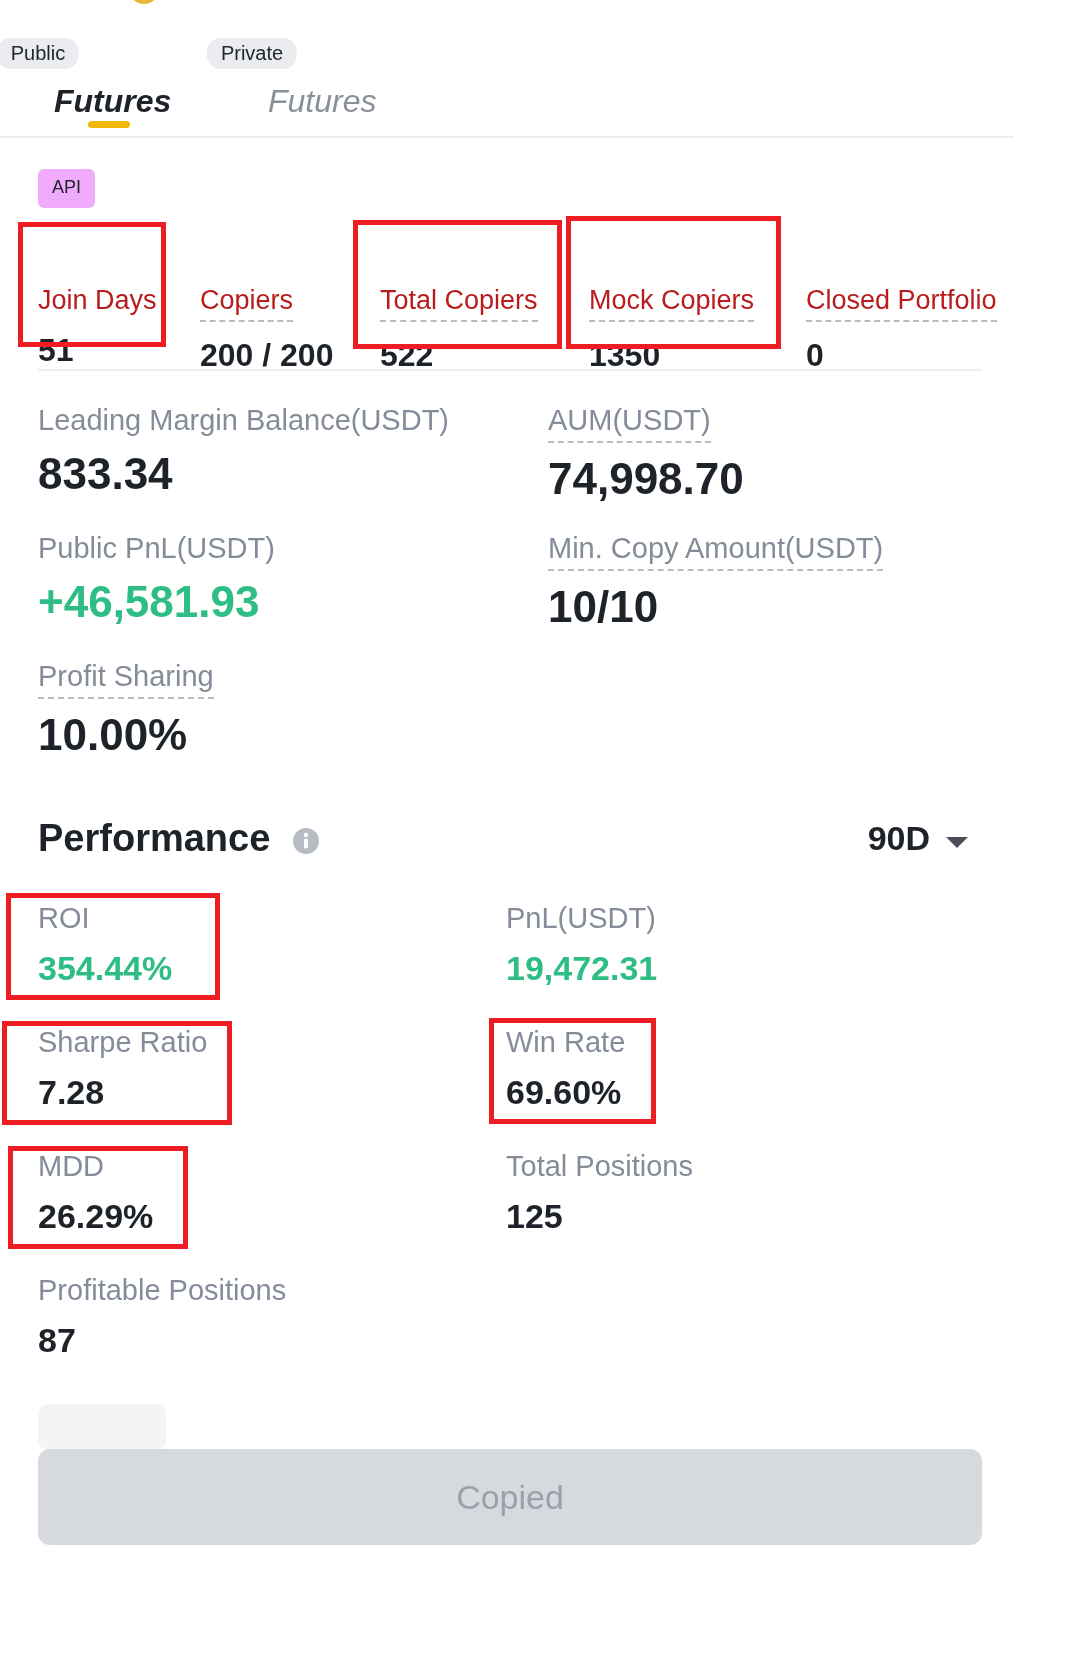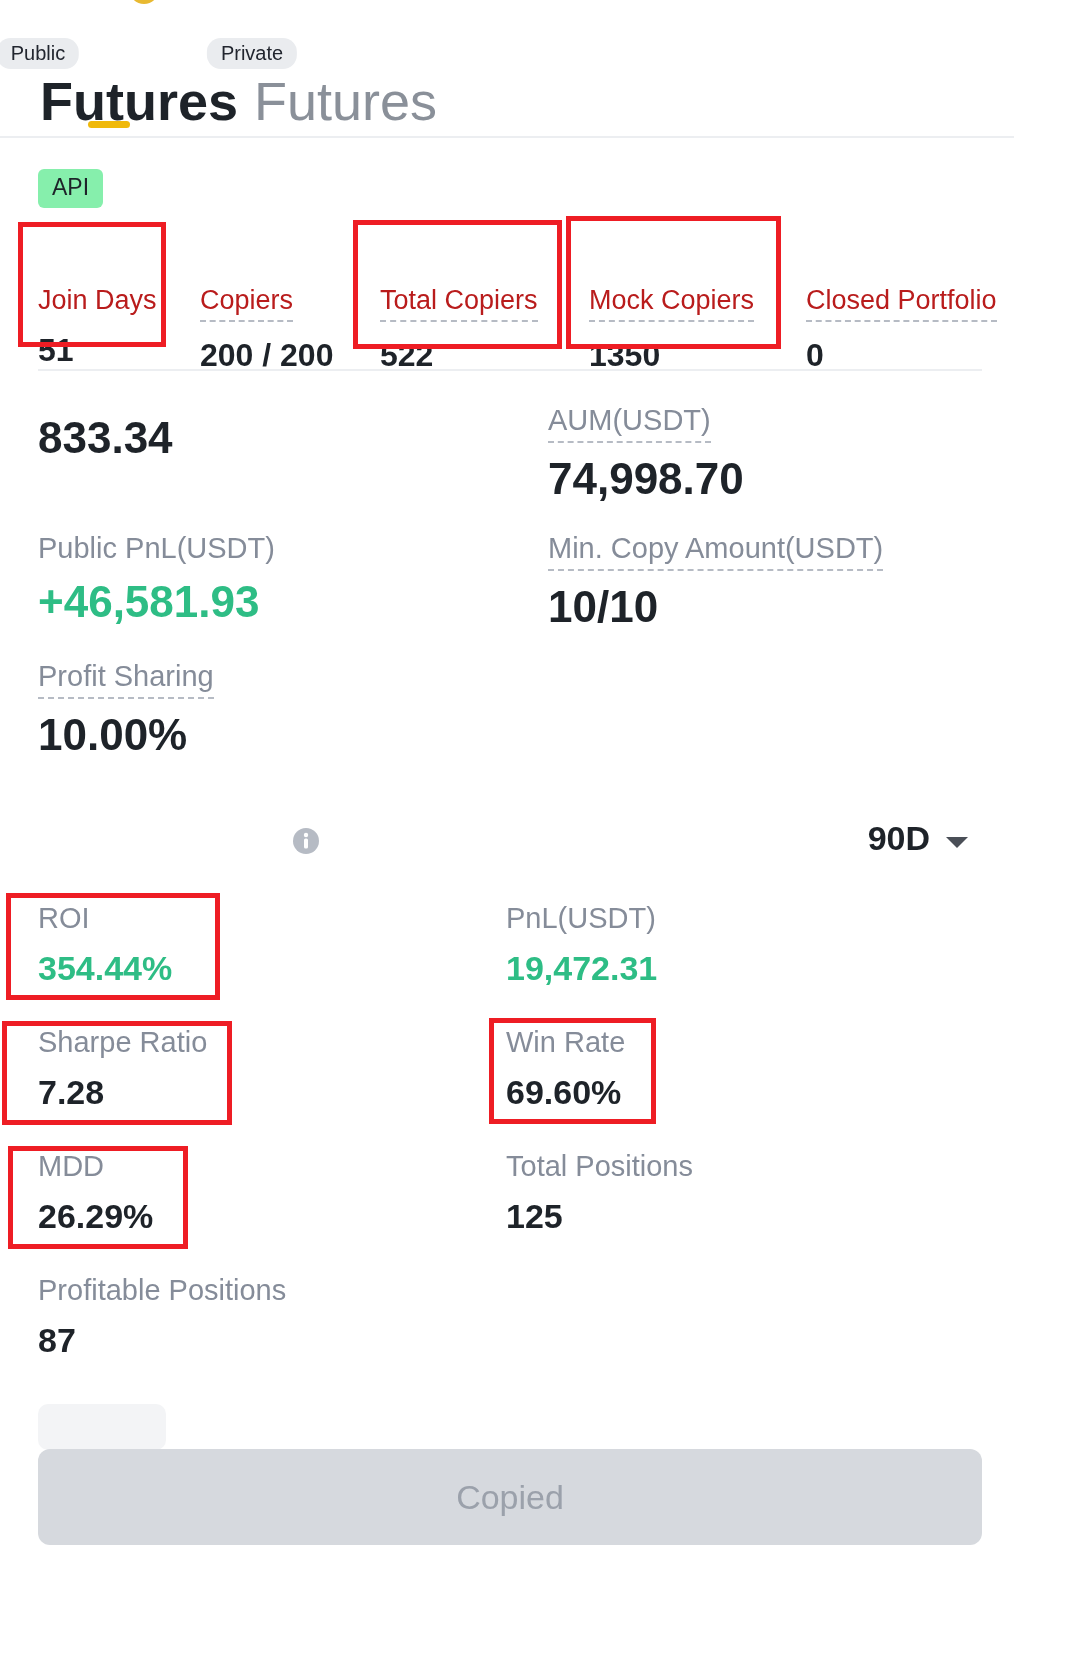--- a/index.html
+++ b/index.html
@@ -53,24 +53,25 @@
     color: #22262f;
     border-radius: 14px;
     padding: 4px 14px 5px 14px;
     font-size: 20px;
     line-height: 22px;
     white-space: nowrap;
   }
   .tab-label {
     position: absolute;
     top: 50px;
-    left: 2px;
-    font-size: 54px;
+    left: 16px;
+    font-size: 32px;
     line-height: 50px;
     white-space: nowrap;
+    font-style: italic;
   }
   .tab-public .tab-label  { color: #1e2329; font-weight: 700; }
   .tab-private .tab-label { color: #8a9099; font-weight: 400; }
 
   .tab-underline {
     position: absolute;
     left: 88px;
     top: 121px;
     width: 42px;
     height: 7px;
@@ -84,25 +85,25 @@
     width: 1014px;
     height: 2px;
     background: #eceef1;
   }
 
   
   .api-chip {
     position: absolute;
     left: 38px;
     top: 169px;
-    background: #86efac;
+    background: #f0abfc;
     color: #1e2329;
     border-radius: 6px;
     padding: 5px 14px 7px 14px;
-    font-size: 23px;
+    font-size: 18px;
     line-height: 27px;
   }
 
   
   .stat-strip {
     position: absolute;
     left: 0;
     top: 238px;
     width: 1014px;
     height: 100px;
@@ -329,20 +330,21 @@
       <span class="stat-label dotted">Closed Portfolio</span>
       <div class="stat-value">0</div>
     </div>
   </div>
   <div class="strip-divider"></div>
 
   <div class="info-grid">
 
     <div class="info-row">
       <div class="info-cell col1">
+        <span class="info-label">Leading Margin Balance(USDT)</span>
         <div class="info-value">833.34</div>
       </div>
       <div class="info-cell col2">
         <span class="info-label dotted">AUM(USDT)</span>
         <div class="info-value">74,998.70</div>
       </div>
     </div>
 
     <div class="info-row">
       <div class="info-cell col1">
@@ -358,20 +360,21 @@
     <div class="info-row">
       <div class="info-cell col1">
         <span class="info-label dotted">Profit Sharing</span>
         <div class="info-value">10.00%</div>
       </div>
     </div>
 
   </div>
 
   <div class="perf-header">
+    <div class="perf-title">Performance</div>
     <span class="info-icon">
       <svg width="28" height="28" viewBox="0 0 28 28">
         <circle cx="14" cy="14" r="13" fill="#b6bbc4"></circle>
         <circle cx="14" cy="8" r="2.2" fill="#ffffff"></circle>
         <rect x="12" y="11.5" width="4" height="10" rx="1.6" fill="#ffffff"></rect>
       </svg>
     </span>
     <div class="perf-range">90D</div>
     <span class="chev"></span>
   </div>

